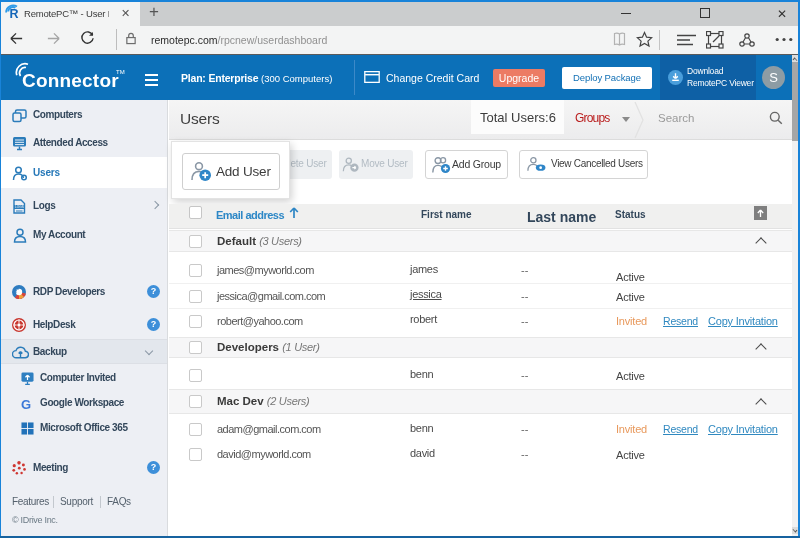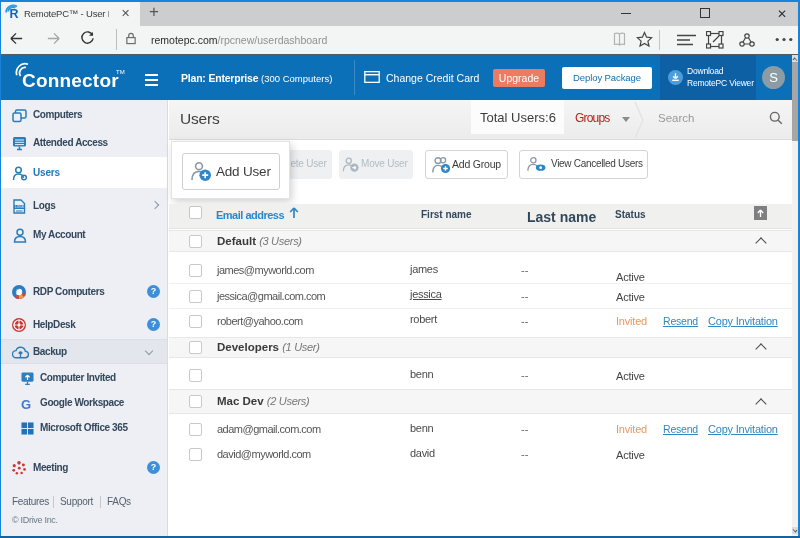--- a/index.html
+++ b/index.html
@@ -148,21 +148,21 @@
   </svg>
 <div class="si" style="top:229px;">My Account</div>
 
 <svg class="abs" style="left:12px;top:285px;" width="14" height="14" viewBox="0 0 15 15">
     <circle cx="7.5" cy="7.5" r="7.5" fill="#2e7cc0"></circle>
     <path d="M7.5 7.5 L14.8 9 A 7.5 7.5 0 0 1 3 13.7 Z" fill="#d8453c"></path>
     <path d="M7.5 7.5 L12.8 12.8 A 7.5 7.5 0 0 1 7.5 15 Z" fill="#f0a13c"></path>
     <circle cx="7.5" cy="7.5" r="3.4" fill="#fff"></circle>
     <path d="M7.5 4.1 A 3.4 3.4 0 0 0 4.4 8.9" fill="none" stroke="#2e7cc0" stroke-width="1"></path>
   </svg>
-<div class="si" style="top:286px;">RDP Computers</div>
+<div class="si" style="top:286px;">RDP Developers</div>
 <div class="qm" style="top:285px;">?</div>
 
 <svg class="abs" style="left:12px;top:318px;" width="14" height="14" viewBox="0 0 15 15">
     <circle cx="7.5" cy="7.5" r="7.5" fill="#c8362e"></circle>
     <circle cx="7.5" cy="7.5" r="6" fill="#fff"></circle>
     <circle cx="7.5" cy="7.5" r="4.7" fill="#c8362e"></circle>
     <circle cx="7.5" cy="7.5" r="1.8" fill="#fff"></circle>
     <path d="M7.5 1.5 V5 M7.5 10 V13.5 M1.5 7.5 H5 M10 7.5 H13.5" stroke="#fff" stroke-width="1.1"></path>
   </svg>
 <div class="si" style="top:319px;">HelpDesk</div>

